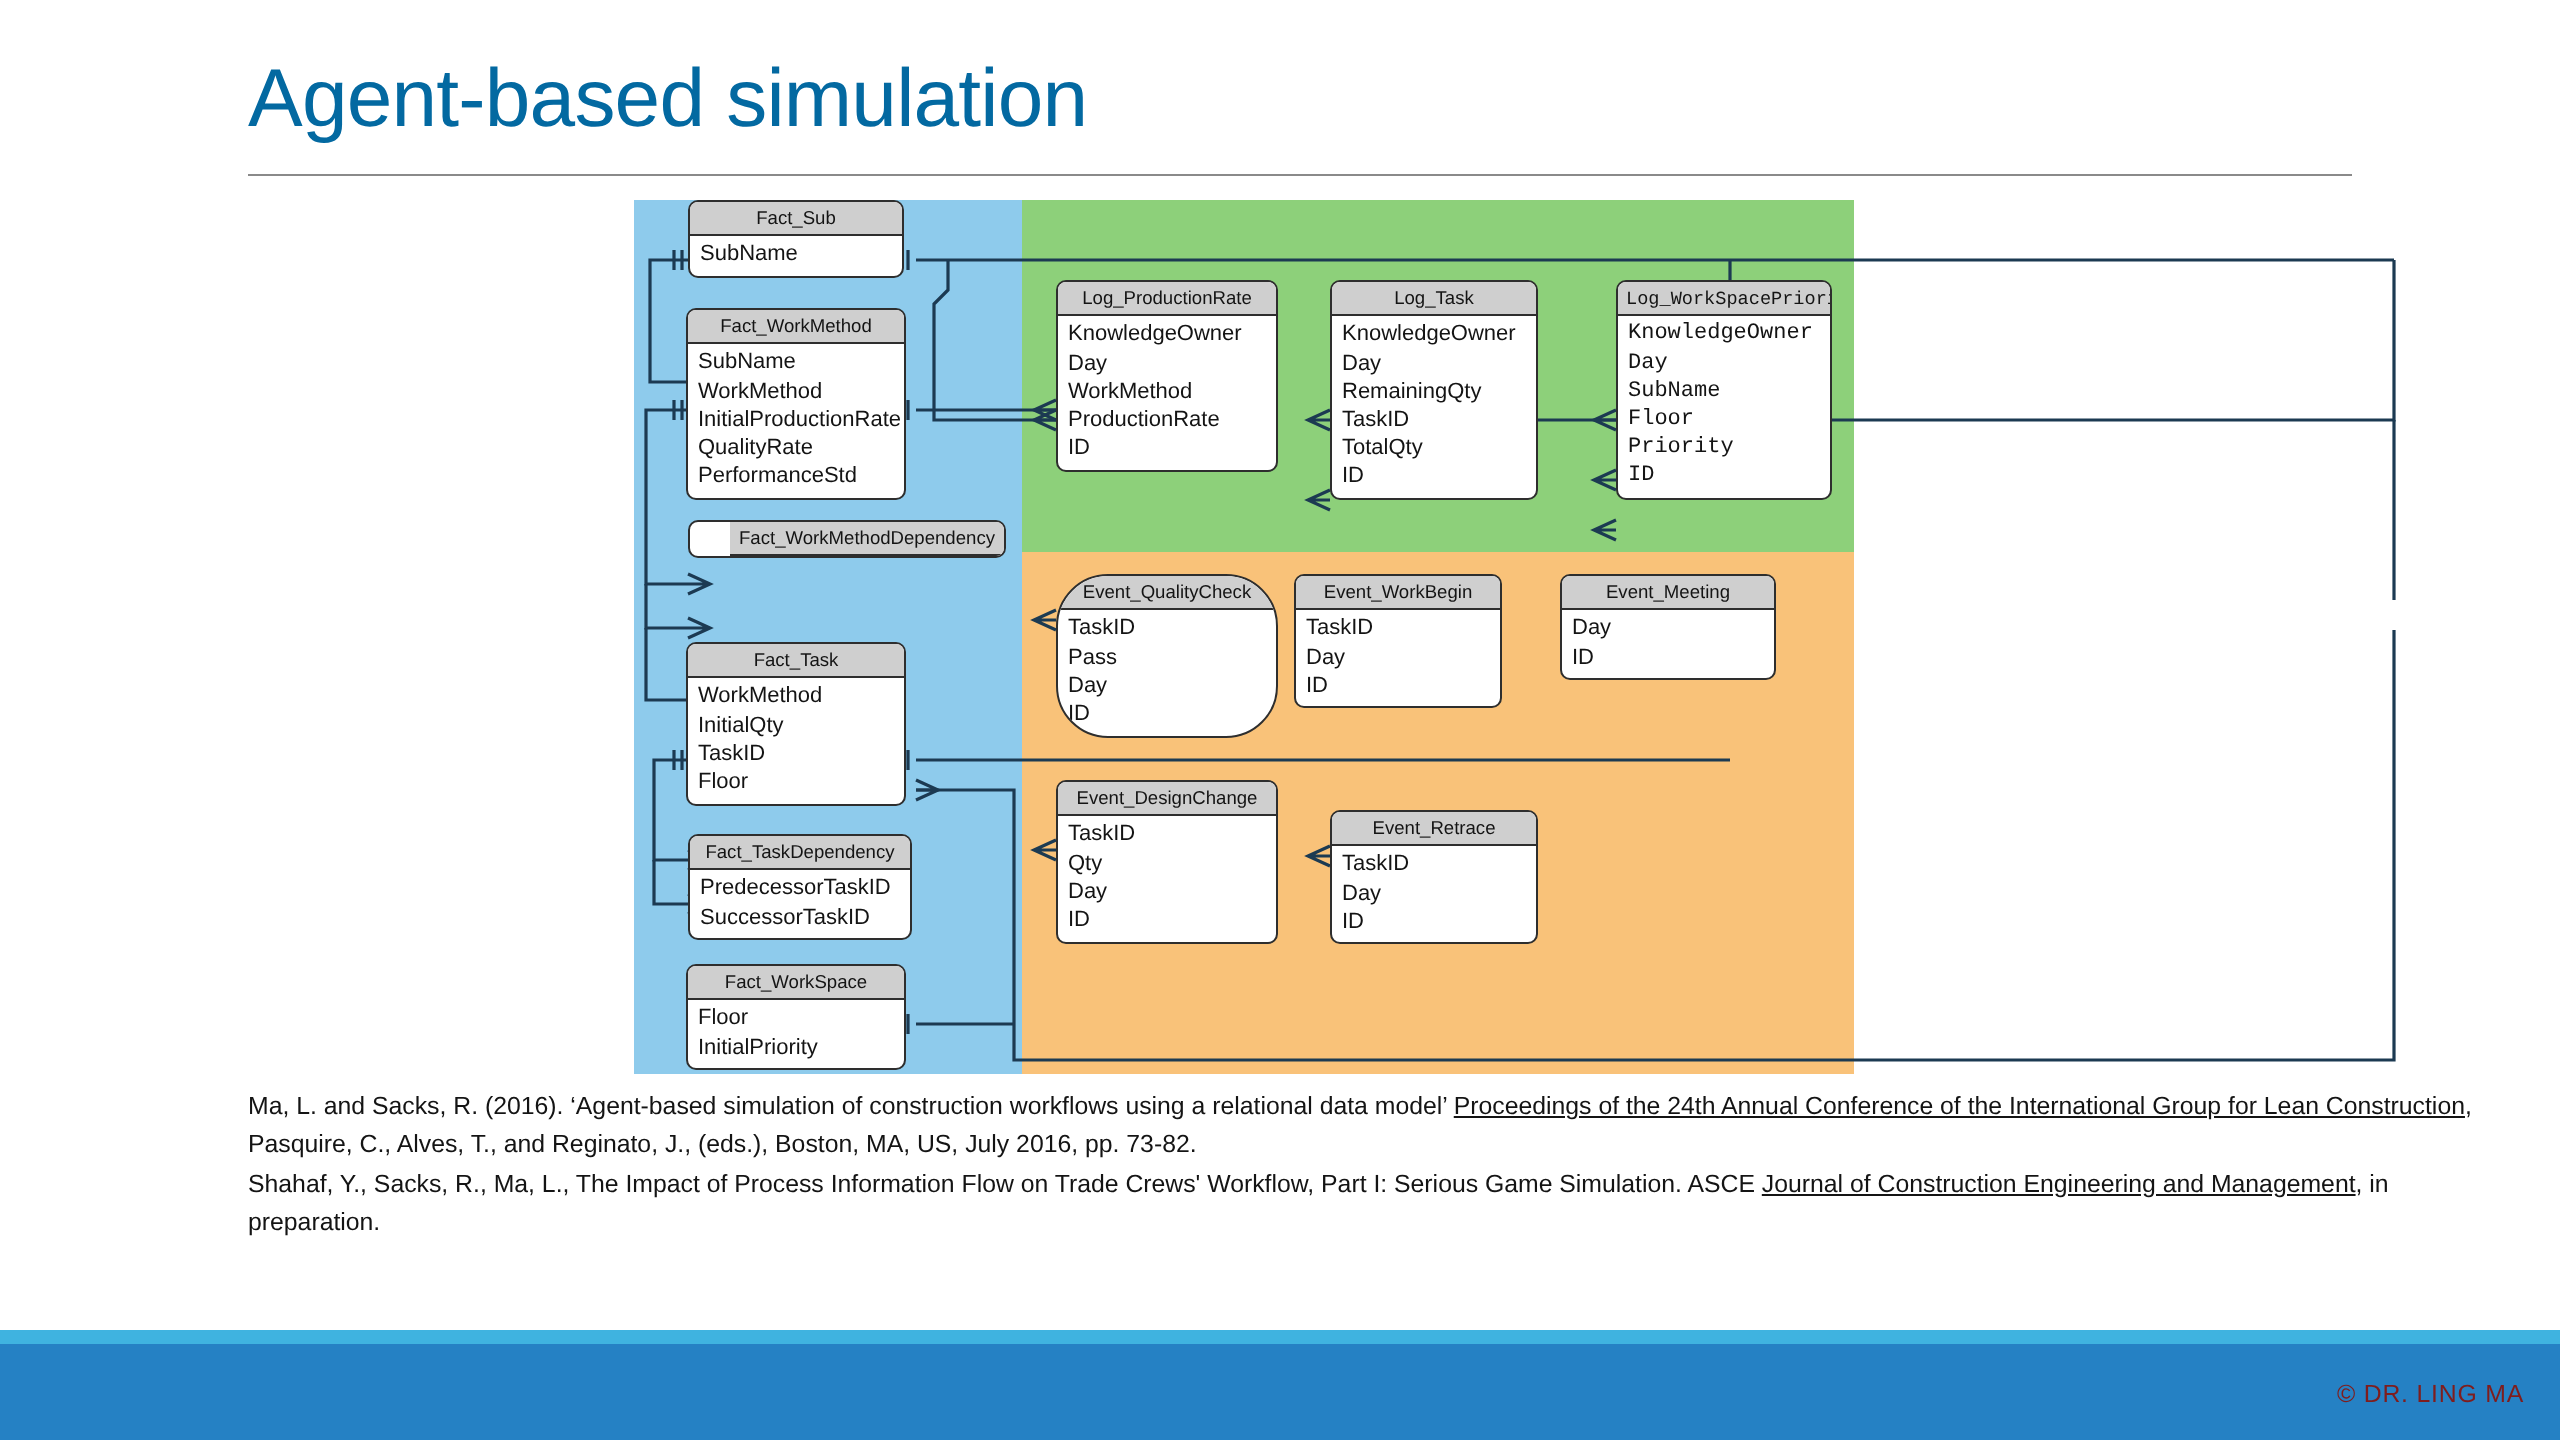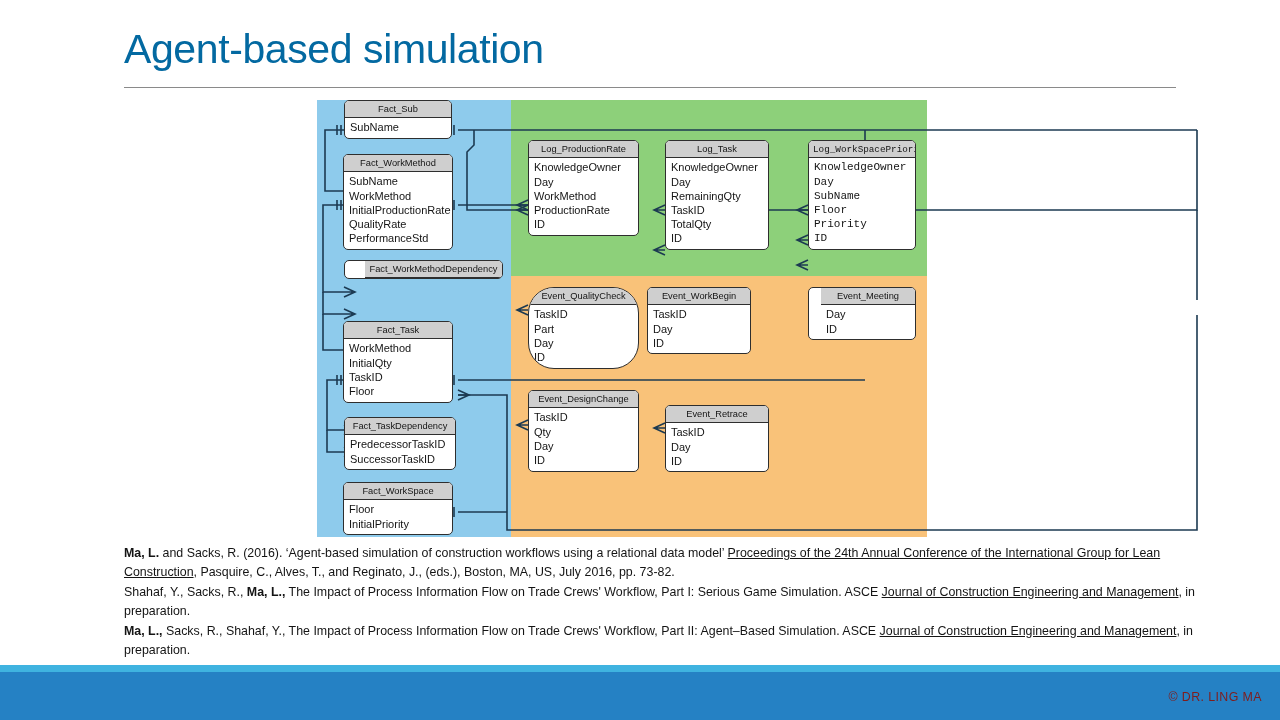--- a/index.html
+++ b/index.html
@@ -58,21 +58,21 @@
     white-space:nowrap;
     font-size:11px;
   }
 
   
   #refs{
     position:absolute;left:124px;top:544px;width:1112px;
     font-size:12.4px;color:#141414;line-height:1.57;
   }
   #refs p{margin:0;}
-  #refs .b{font-weight:bold;}
+  #refs .b{font-weight:normal;}
   #refs .u{text-decoration:underline;}
 
   
   #footer-stripe{
     position:absolute;left:0;top:665px;width:1280px;height:7px;background:#3fb3e0;
   }
   #footer-bar{
     position:absolute;left:0;top:672px;width:1280px;height:48px;background:#2581c4;
   }
   #footer-credit{
@@ -225,34 +225,34 @@
           <div class="fld">SubName</div>
           <div class="fld">Floor</div>
           <div class="fld">Priority</div>
           <div class="fld">ID</div>
         </div>
       </div>
       <div class="tbl" style="left: 211px; top: 187px; width: 111px; border-radius: 26px;">
         <div class="hd">Event_QualityCheck</div>
         <div class="bd">
           <div class="fld">TaskID</div>
-          <div class="fld">Part</div>
+          <div class="fld">Pass</div>
           <div class="fld">Day</div>
           <div class="fld">ID</div>
         </div>
       </div>
       <div class="tbl" style="left: 330px; top: 187px; width: 104px;">
         <div class="hd">Event_WorkBegin</div>
         <div class="bd">
           <div class="fld">TaskID</div>
           <div class="fld">Day</div>
           <div class="fld">ID</div>
         </div>
       </div>
-      <div class="tbl" style="left: 491px; top: 187px; width: 108px; padding-left: 12px;">
+      <div class="tbl" style="left: 463px; top: 187px; width: 108px;">
         <div class="hd">Event_Meeting</div>
         <div class="bd">
           <div class="fld">Day</div>
           <div class="fld">ID</div>
         </div>
       </div>
       <div class="tbl" style="left: 211px; top: 290px; width: 111px;">
         <div class="hd">Event_DesignChange</div>
         <div class="bd">
           <div class="fld">TaskID</div>
@@ -268,18 +268,17 @@
           <div class="fld">Day</div>
           <div class="fld">ID</div>
         </div>
       </div>
     </div>
 </div>
 
 <div id="refs">
     <p><span class=" b">Ma, L.</span><span> and Sacks, R. (2016). ‘Agent-based simulation of construction workflows using a relational data model’ </span><span class=" u">Proceedings of the 24th Annual Conference of the International Group for Lean Construction</span><span>, Pasquire, C., Alves, T., and Reginato, J., (eds.), Boston, MA, US, July 2016, pp. 73-82.</span></p>
     <p><span>Shahaf, Y., Sacks, R., </span><span class=" b">Ma, L.,</span><span> The Impact of Process Information Flow on Trade Crews' Workflow, Part I: Serious Game Simulation. ASCE </span><span class=" u">Journal of Construction Engineering and Management</span><span>, in preparation.</span></p>
-    <p><span class=" b">Ma, L.,</span><span> Sacks, R., Shahaf, Y., The Impact of Process Information Flow on Trade Crews' Workflow,  Part II: Agent–Based Simulation. ASCE </span><span class=" u">Journal of Construction Engineering and Management</span><span>, in preparation.</span></p>
   </div>
 
 <div id="footer-stripe"></div>
 <div id="footer-bar"></div>
 <div id="footer-credit">© DR. LING MA</div>
 
 </body></html>

